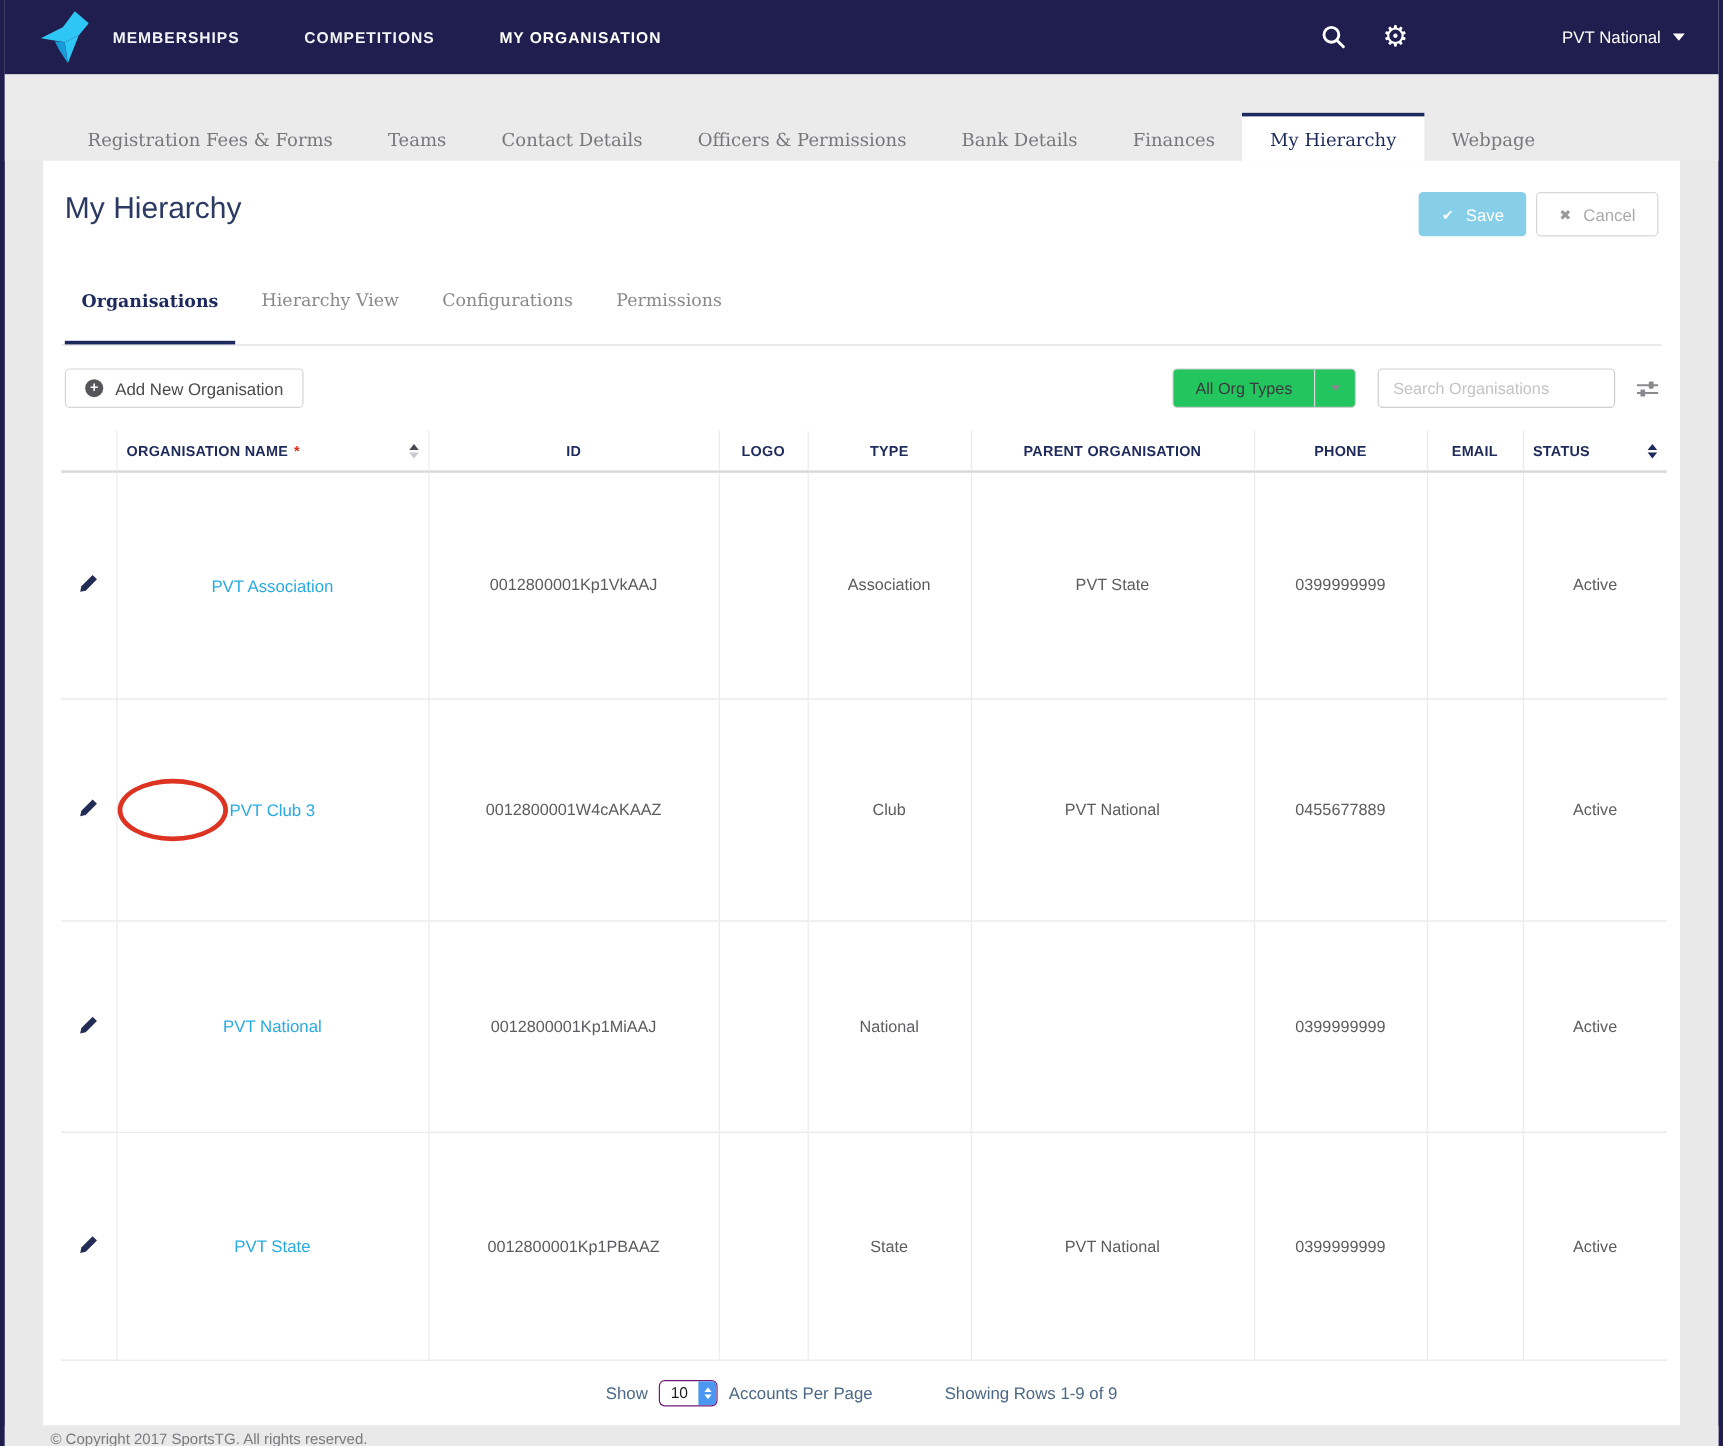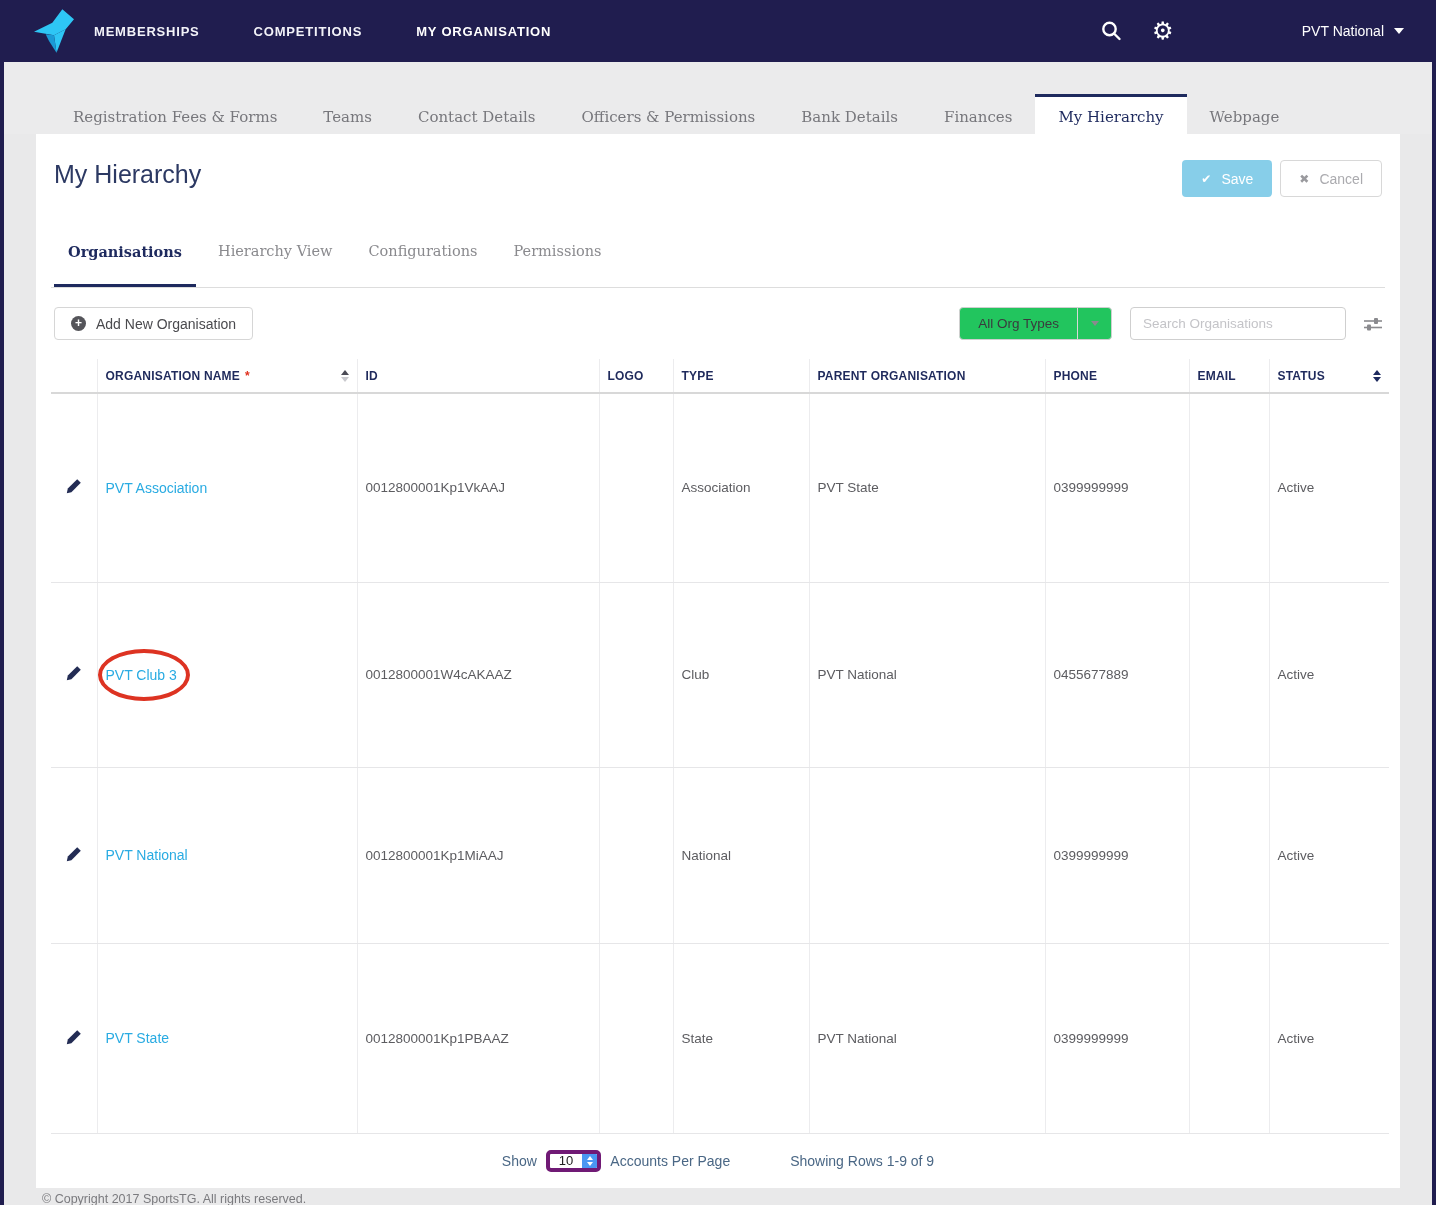--- a/index.html
+++ b/index.html
@@ -42,49 +42,49 @@
   .sub-tab.active { color:#1e2a5e; font-weight:700; border-bottom:3px solid #1e2a5e; padding-bottom:24px; }
 
   .toolbar { display:flex; align-items:center; justify-content:space-between; margin-top:19px; padding:0 3px; }
   .btn-add { background:#fff; border:1px solid #d6d6d6; border-radius:4px; height:33px; display:inline-flex; align-items:center; gap:10px; padding:0 16px; font-size:14px; color:#4a4a4e; cursor:pointer; }
   .plus-badge { width:15px; height:15px; border-radius:50%; background:#55555a; color:#fff; font-size:12px; font-weight:700; line-height:14px; text-align:center; display:inline-block; }
   .toolbar-right { display:flex; align-items:center; gap:18px; }
   .select-ctl { height:33px; background:#22c55e; border:1px solid #cfcfcf; border-radius:4px; display:inline-flex; align-items:stretch; cursor:pointer; }
   .select-ctl .val { padding:0 18px; font-size:13.5px; color:#3a3a3e; display:flex; align-items:center; }
   .select-ctl .arrow-zone { border-left:1px solid #d8d8d8; width:34px; display:flex; align-items:center; justify-content:center; }
   .caret-sm { width:0; height:0; border-left:4px solid transparent; border-right:4px solid transparent; border-top:5px solid #8a8a8e; }
-  .search-box { height:33px; width:216px; border:1px solid #cfcfcf; border-radius:4px; font-size:13.5px; padding:12px 12px; color:#444; outline:none; }
+  .search-box { height:33px; width:198px; border:1px solid #cfcfcf; border-radius:4px; font-size:13.5px; padding:12px 12px; color:#444; outline:none; }
   .search-box::placeholder { color:#c4c4c8; }
   .tune-icon { width:18px; height:16px; }
 
   
   .org-table { width:100%; border-collapse:collapse; table-layout:fixed; margin-top:19px; }
   .org-table th { border-bottom:2px solid #d8d8d8; height:34px; text-align:left; font-size:12px; color:#1f2a5c; font-weight:700; letter-spacing:.2px; padding:0 8px; white-space:nowrap; }
-  .org-table th, .org-table td { border-left:1px solid #ececee; }
+  .org-table th, .org-table td { border-left:1px solid #ececee;text-align:center; }
   .org-table th:first-child, .org-table td:first-child { border-left:none; }
   .org-table td { border-bottom:1px solid #e6e6e8; font-size:13.5px; color:#5c5c60; padding:0 8px; vertical-align:middle; background:#fff; }
   .col-edit{width:46px}.col-name{width:260px}.col-id{width:242px}.col-logo{width:74px}.col-type{width:136px}.col-parent{width:236px}.col-phone{width:144px}.col-email{width:80px}.col-status{width:120px}
   tr.r0{height:189px} tr.r1{height:185px} tr.r2{height:176px} tr.r3{height:190px}
   .th-flex { display:flex; align-items:center; gap:5px; }
   .req { color:#e0301e; font-weight:700; }
   .sort-stack { display:inline-flex; flex-direction:column; gap:2px; margin-left:auto; }
   .tri-up { width:0;height:0;border-left:4px solid transparent;border-right:4px solid transparent;border-bottom:5px solid #4a4a55; }
   .tri-dn { width:0;height:0;border-left:4px solid transparent;border-right:4px solid transparent;border-top:5px solid #c9c9ce; }
   .sort-stack.navy .tri-up { border-bottom-color:#1e2a5e; }
   .sort-stack.navy .tri-dn { border-top-color:#1e2a5e; }
   .edit-cell { text-align:center; }
   .name-cell { position:relative; }
   .org-link { color:#29abe2; text-decoration:none; font-size:14px; cursor:pointer; }
   .annotation-circle { position:absolute; left:0px; top:50%; transform:translateY(-50%); width:92px; height:52px; border:4px solid #dd3322; border-radius:50%; pointer-events:none; }
   .pencil { width:16px; height:16px; cursor:pointer; }
 
   
   .table-footer { display:flex; align-items:center; justify-content:center; gap:60px; margin-top:16px; color:#4a6785; font-size:14px; }
   .show-group { display:flex; align-items:center; gap:9px; }
-  .mini-select { display:inline-flex; align-items:center; border:4px solid #701a75; border-radius:5px; background:#fff; overflow:hidden; cursor:pointer; height:22px; }
+  .mini-select { display:inline-flex; align-items:center; border:1px solid #701a75; border-radius:5px; background:#fff; overflow:hidden; cursor:pointer; height:22px; }
   .mini-select .num { padding:0 9px; font-size:13px; color:#222; }
   .stepper { width:15px; align-self:stretch; background:#4a97f2; display:flex; flex-direction:column; align-items:center; justify-content:center; gap:2px; }
   .stepper .up { width:0;height:0;border-left:3px solid transparent;border-right:3px solid transparent;border-bottom:4px solid #fff; }
   .stepper .dn { width:0;height:0;border-left:3px solid transparent;border-right:3px solid transparent;border-top:4px solid #fff; }
 
   
   .copyright-bar { height:23px; display:flex; align-items:center; padding-left:38px; background:#e9e9ea; color:#7a7a7e; font-size:12.5px; }
 </style>
 </head>
 <body>

